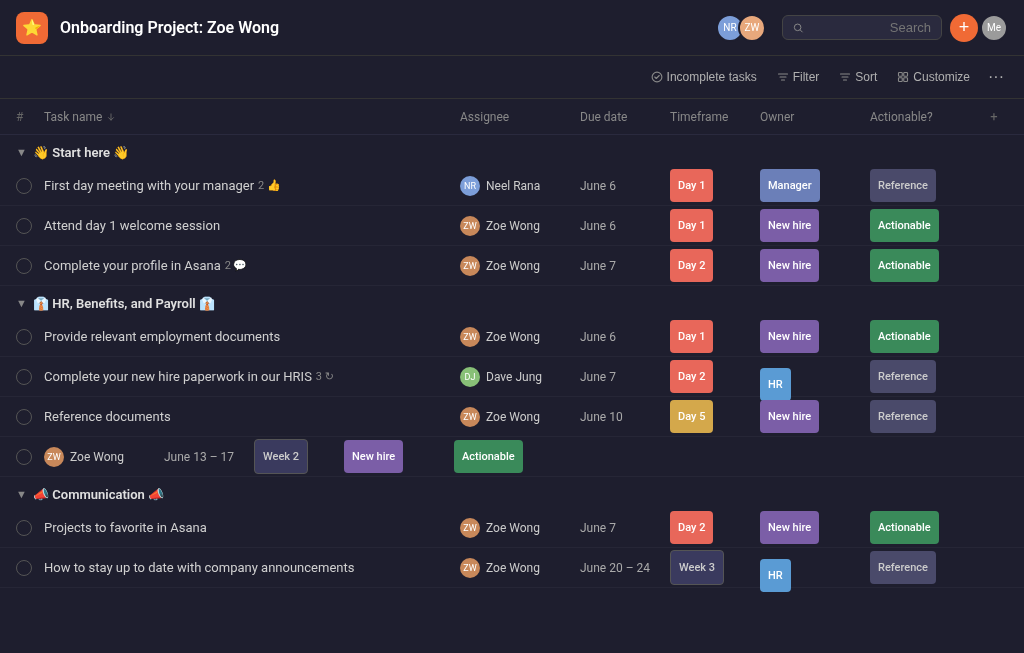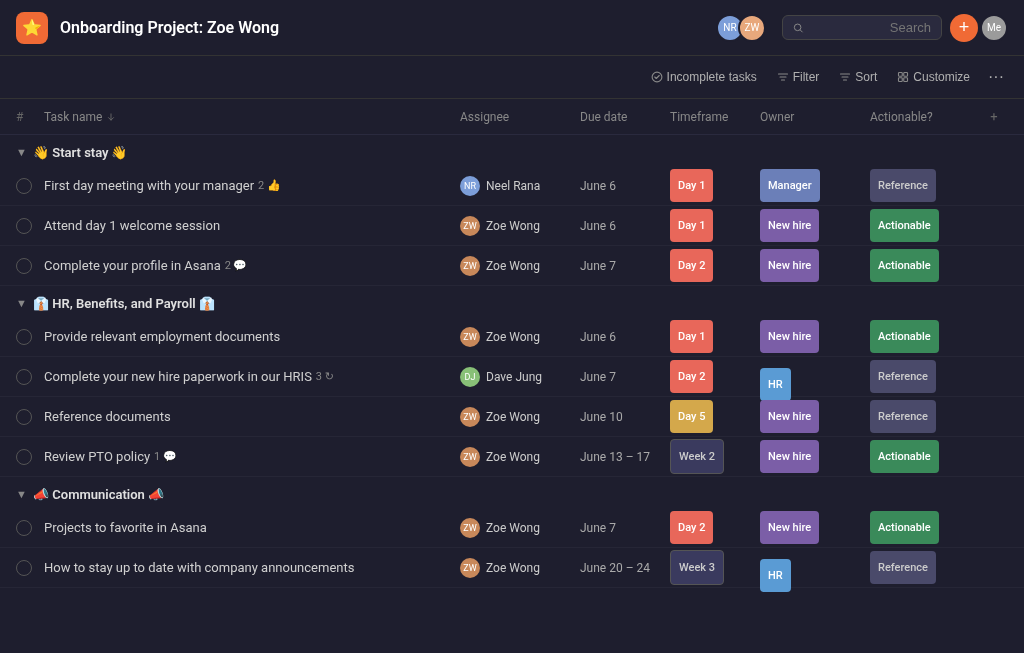--- a/index.html
+++ b/index.html
@@ -157,21 +157,21 @@
     <div class="col-due">Due date</div>
     <div class="col-timeframe">Timeframe</div>
     <div class="col-owner">Owner</div>
     <div class="col-actionable">Actionable?</div>
     <div class="col-add">+</div>
   </div>
 
   <div class="table-container" id="table-body">
   <div class="section-header">
     <span class="section-toggle">▼</span>
-    <span class="section-title">👋 Start stay 👋</span>
+    <span class="section-title">👋 Start here 👋</span>
   </div>
       <div class="task-row">
       <div class="task-check">
         <div class="check-circle"></div>
       </div>
       <div class="task-name">
         <span>First day meeting with your manager</span>
         <div class="task-meta">
             <span class="task-count">2 👍</span>
           </div>
@@ -317,26 +317,20 @@
       </div>
       <div class="task-actionable">
         <span class="badge badge-reference">Reference</span>
       </div>
       <div class="col-add-btn"></div>
     </div>
       <div class="task-row">
       <div class="task-check">
         <div class="check-circle"></div>
       </div>
-      <div class="task-name">
-        <span>Review PTO policy</span>
-        <div class="task-meta">
-            <span class="task-count">1 💬</span>
-          </div>
-      </div>
       <div class="task-assignee">
         <div class="assignee-avatar" style="background:#c8885a">ZW</div>
         <span>Zoe Wong</span>
       </div>
       <div class="task-due">June 13 – 17</div>
       <div class="task-timeframe">
         <span class="badge badge-week2">Week 2</span>
       </div>
       <div class="task-owner">
         <span class="badge badge-new-hire">New hire</span>

